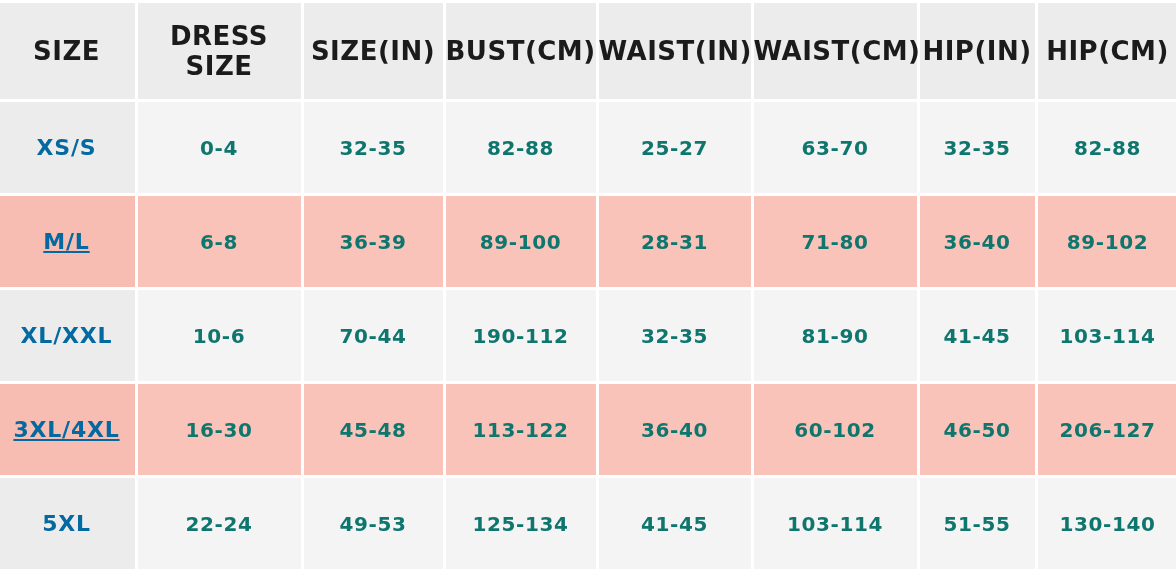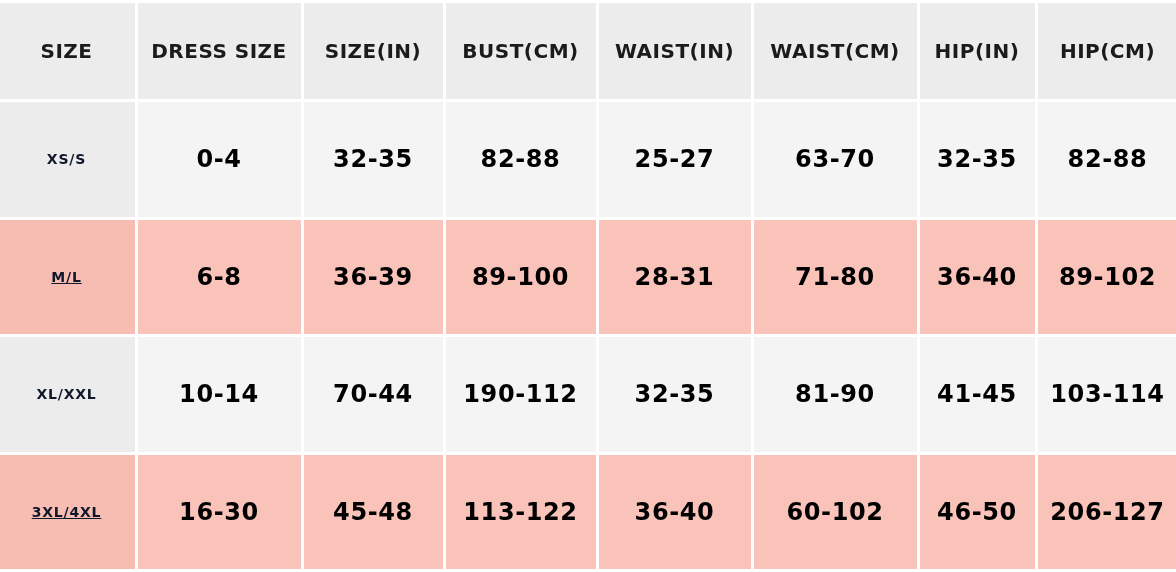--- a/index.html
+++ b/index.html
@@ -34,43 +34,43 @@
     vertical-align: middle;
     font-weight: bold;
     letter-spacing: 0.5px;
     padding: 0;
     border: 0;
   }
   
   thead th {
     background: #ececec;
     color: #1b1b1b;
-    font-size: 20px;
+    font-size: 26px;
     height: 96px;
     letter-spacing: 1.2px;
   }
   
   tbody td.size-label {
     background: #ececec;
-    color: #0f172a;
-    font-size: 14px;
+    color: #0369a1;
+    font-size: 22px;
     letter-spacing: 0.8px;
   }
   tbody tr.row-plain td.size-label {
     background: #ececec;
   }
   tbody tr.row-highlight td.size-label {
     background: #f7bcb2;
     text-decoration: underline;
   }
   
   tbody td.val {
     background: #f4f4f4;
-    color: #000000;
-    font-size: 24px;
+    color: #0f766e;
+    font-size: 20px;
     height: 89px;
     letter-spacing: 0.6px;
   }
   tbody tr.row-highlight td.val {
     background: #f9c3ba;
     text-align: center;
   }
   
   col.c0 { width: 136px; }
   col.c1 { width: 163px; }
@@ -124,33 +124,43 @@
         <td class="val">6-8</td>
         <td class="val">36-39</td>
         <td class="val">89-100</td>
         <td class="val">28-31</td>
         <td class="val">71-80</td>
         <td class="val">36-40</td>
         <td class="val">89-102</td>
       </tr>
       <tr class="row-plain">
         <td class="size-label">XL/XXL</td>
-        <td class="val">10-14</td>
+        <td class="val">10-6</td>
         <td class="val">70-44</td>
         <td class="val">190-112</td>
         <td class="val">32-35</td>
         <td class="val">81-90</td>
         <td class="val">41-45</td>
         <td class="val">103-114</td>
       </tr>
       <tr class="row-highlight">
         <td class="size-label">3XL/4XL</td>
         <td class="val">16-30</td>
         <td class="val">45-48</td>
         <td class="val">113-122</td>
         <td class="val">36-40</td>
         <td class="val">60-102</td>
         <td class="val">46-50</td>
         <td class="val">206-127</td>
       </tr>
+      <tr class="row-plain">
+        <td class="size-label">5XL</td>
+        <td class="val">22-24</td>
+        <td class="val">49-53</td>
+        <td class="val">125-134</td>
+        <td class="val">41-45</td>
+        <td class="val">103-114</td>
+        <td class="val">51-55</td>
+        <td class="val">130-140</td>
+      </tr>
     </tbody>
   </table>
 </div>
 
 </body></html>

